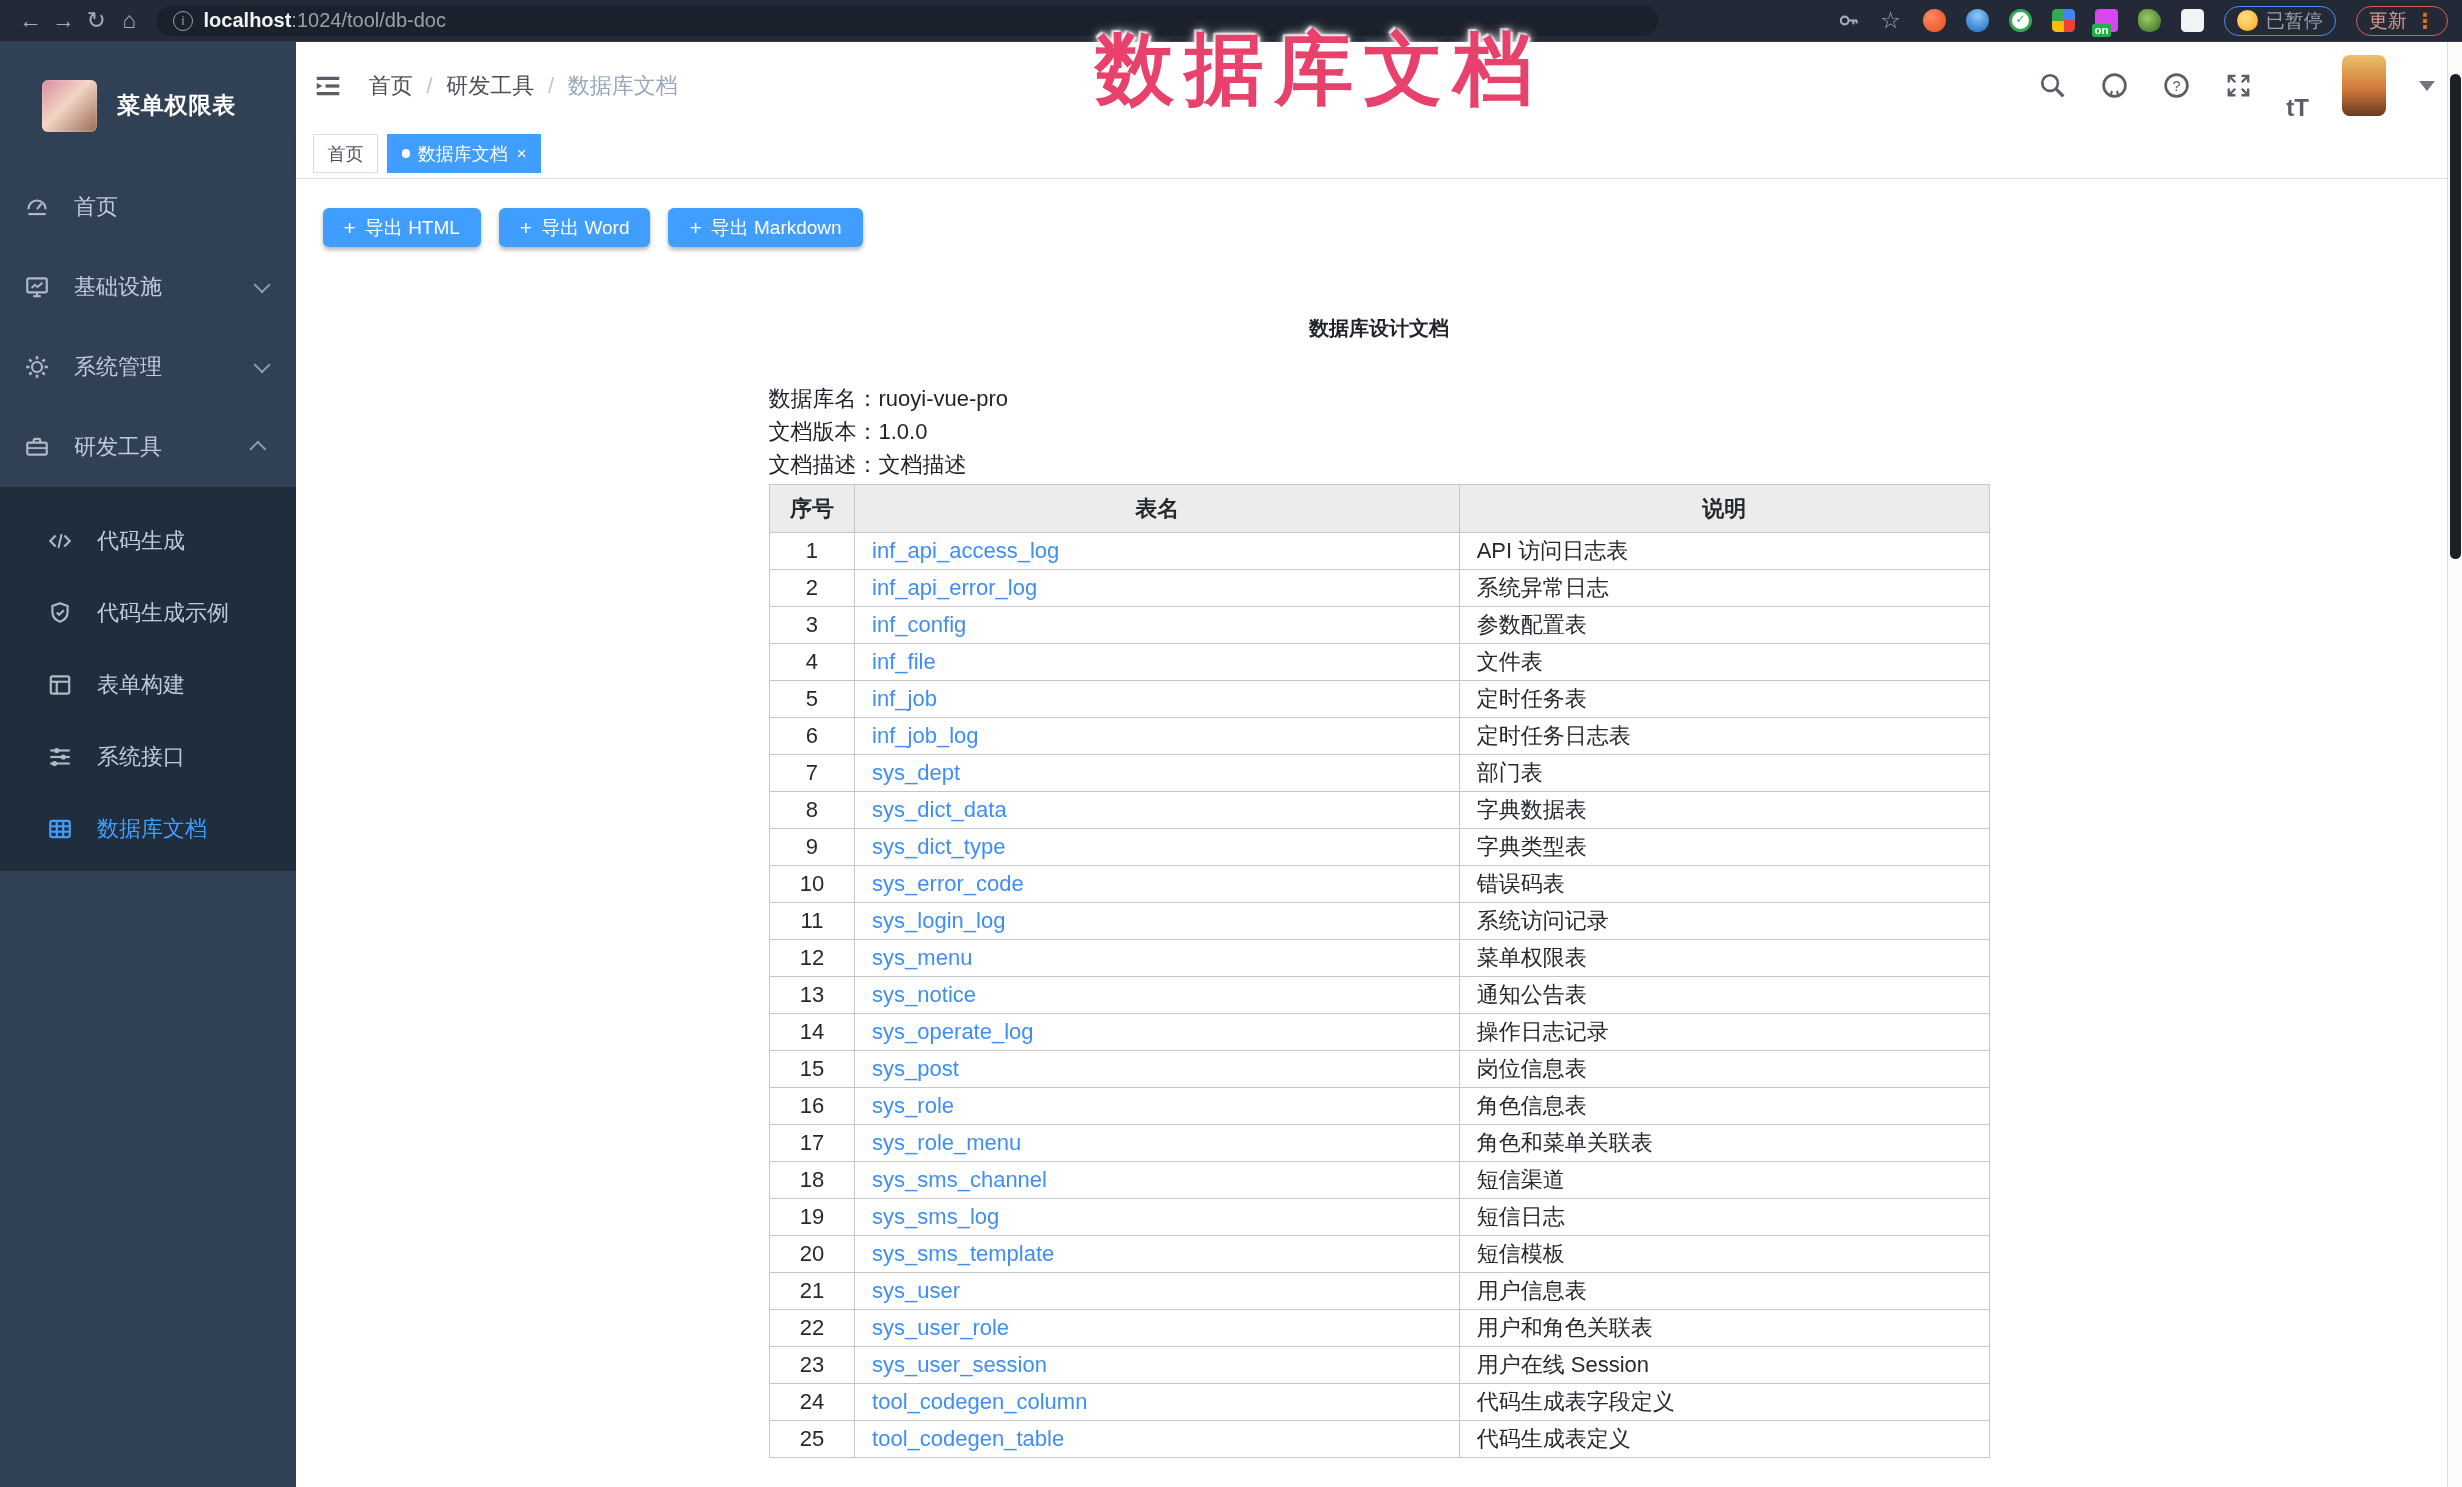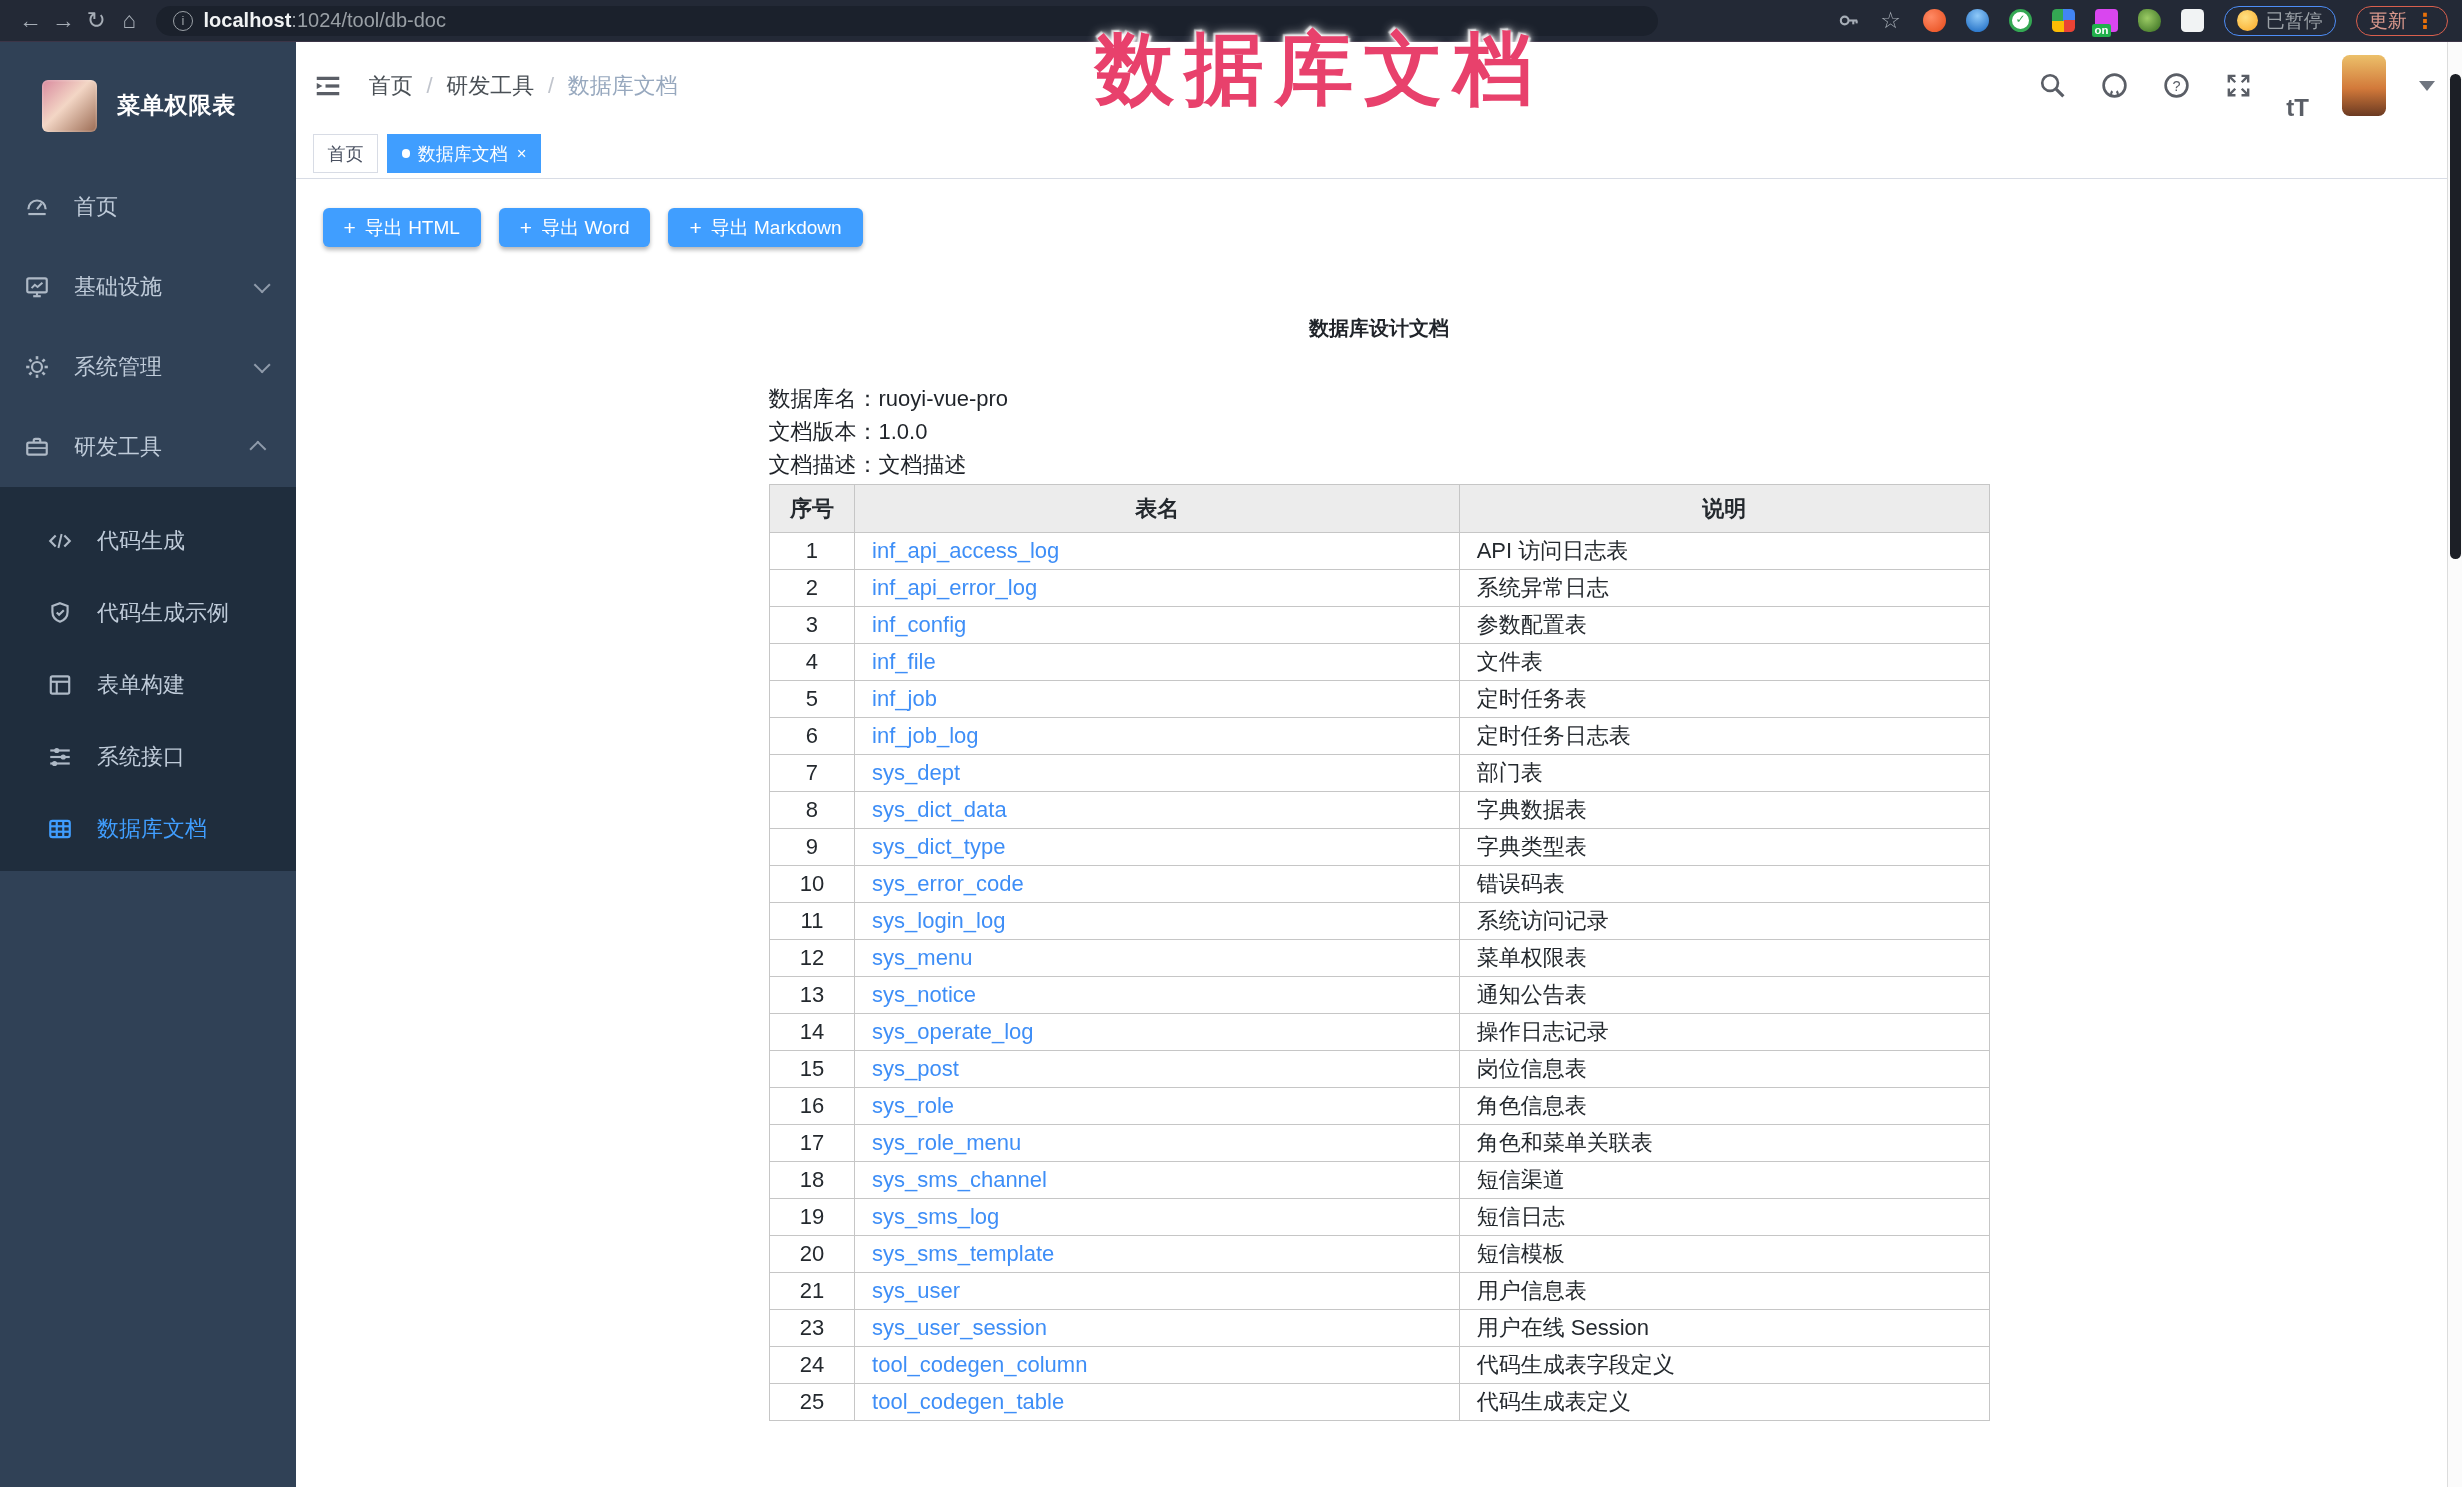--- a/index.html
+++ b/index.html
@@ -505,20 +505,25 @@
               <td class="idx">20</td>
               <td><a>sys_sms_template</a></td>
               <td>短信模板</td>
             </tr>
               <tr>
               <td class="idx">21</td>
               <td><a>sys_user</a></td>
               <td>用户信息表</td>
             </tr>
               <tr>
+              <td class="idx">22</td>
+              <td><a>sys_user_role</a></td>
+              <td>用户和角色关联表</td>
+            </tr>
+              <tr>
               <td class="idx">23</td>
               <td><a>sys_user_session</a></td>
               <td>用户在线 Session</td>
             </tr>
               <tr>
               <td class="idx">24</td>
               <td><a>tool_codegen_column</a></td>
               <td>代码生成表字段定义</td>
             </tr>
               <tr>

